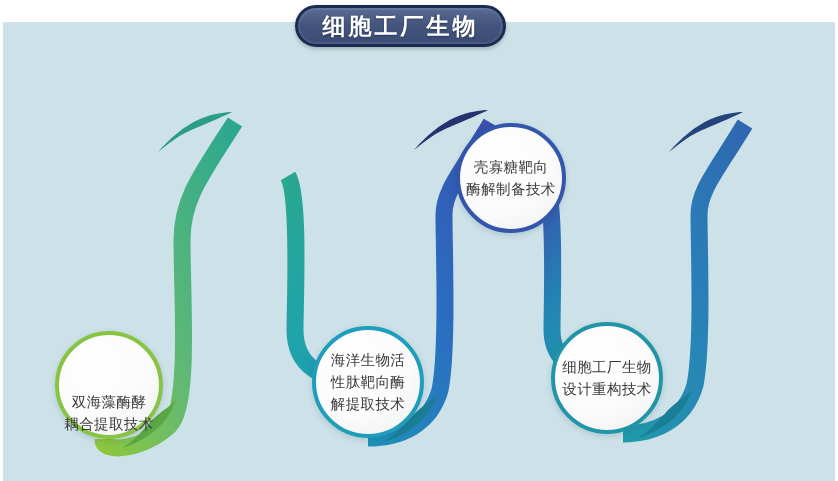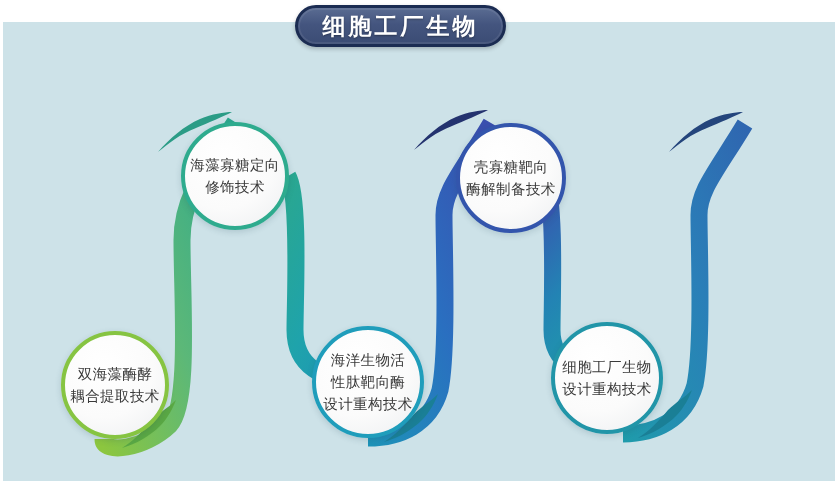--- a/index.html
+++ b/index.html
@@ -130,34 +130,30 @@
     <g>
       <path d="M 196 128 C 180 134, 168 144, 158 152 C 170 138, 184 126, 200 119 C 212 114, 224 112, 232 112 C 224 116, 208 123, 196 128 Z" fill="#2b9c86"></path>
       <path d="M 152 420 C 142 432, 132 442, 122 448 C 136 444, 150 436, 160 426 C 168 418, 173 408, 176 400 C 168 408, 160 412, 152 420 Z" fill="#5aa844"></path>
       <path d="M 452 126 C 436 132, 424 142, 414 150 C 426 136, 440 124, 456 117 C 468 112, 480 110, 488 110 C 480 114, 464 121, 452 126 Z" fill="#24336f"></path>
       <path d="M 414 414 C 404 426, 394 436, 384 442 C 398 438, 412 430, 422 420 C 430 412, 435 402, 438 394 C 430 402, 422 406, 414 414 Z" fill="#1a7f96"></path>
       <path d="M 707 128 C 691 134, 679 144, 669 152 C 681 138, 695 126, 711 119 C 723 114, 735 112, 743 112 C 735 116, 719 123, 707 128 Z" fill="#24457c"></path>
       <path d="M 668 410 C 658 422, 648 432, 638 438 C 652 434, 666 426, 676 416 C 684 408, 689 398, 692 390 C 684 398, 676 402, 668 410 Z" fill="#1a7f96"></path>
     </g>
   </svg>
 
-  <div class="node" id="node-1" style="left:61px;top:331px;width:108px;height:108px;">
+  <div class="node" id="node-1" style="left:55px;top:331px;width:108px;height:108px;align-items:flex-end;">
     <span class="label">双海藻酶酵
 耦合提取技术</span>
   </div>
 
-  <div class="node" id="node-2" style="left:181px;top:122px;width:108px;height:108px;">
-    <span class="label">海藻寡糖定向
-修饰技术</span>
-  </div>
 
   <div class="node" id="node-3" style="left:312px;top:326px;width:112px;height:112px;">
     <span class="label">海洋生物活
 性肽靶向酶
-设计重构技术</span>
+解提取技术</span>
   </div>
 
   <div class="node" id="node-4" style="left:456px;top:123px;width:110px;height:110px;">
     <span class="label">壳寡糖靶向
 酶解制备技术</span>
   </div>
 
   <div class="node" id="node-5" style="left:551px;top:322px;width:112px;height:112px;">
     <span class="label">细胞工厂生物
 设计重构技术</span>

